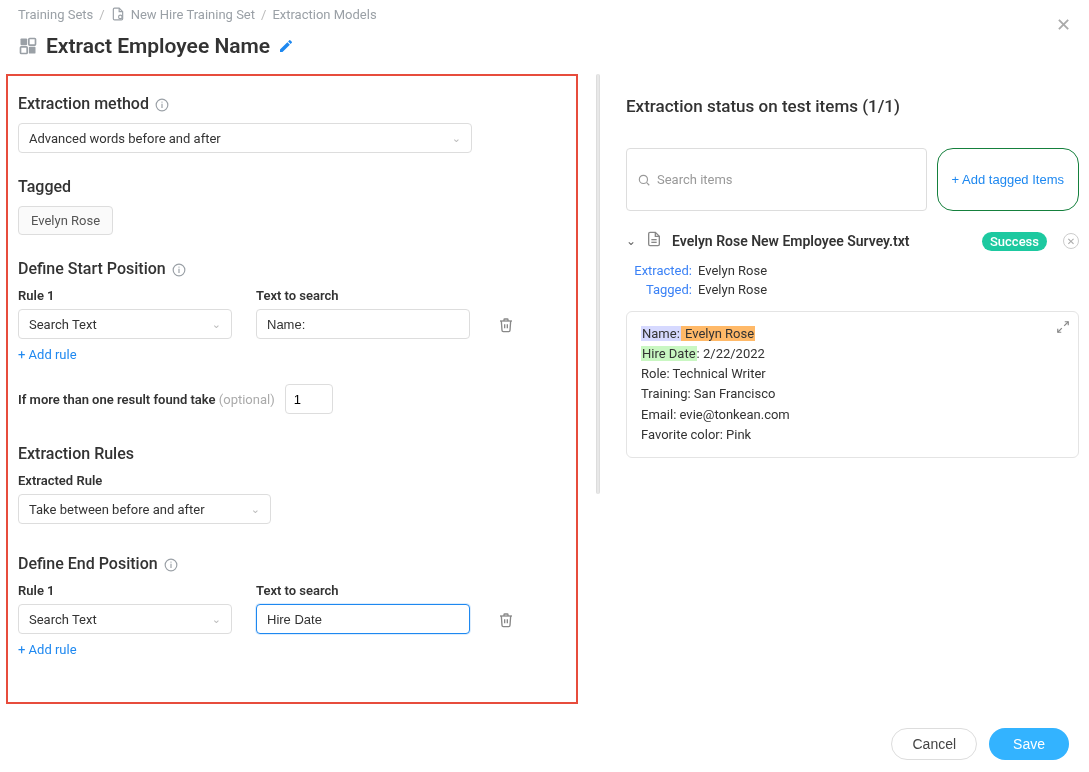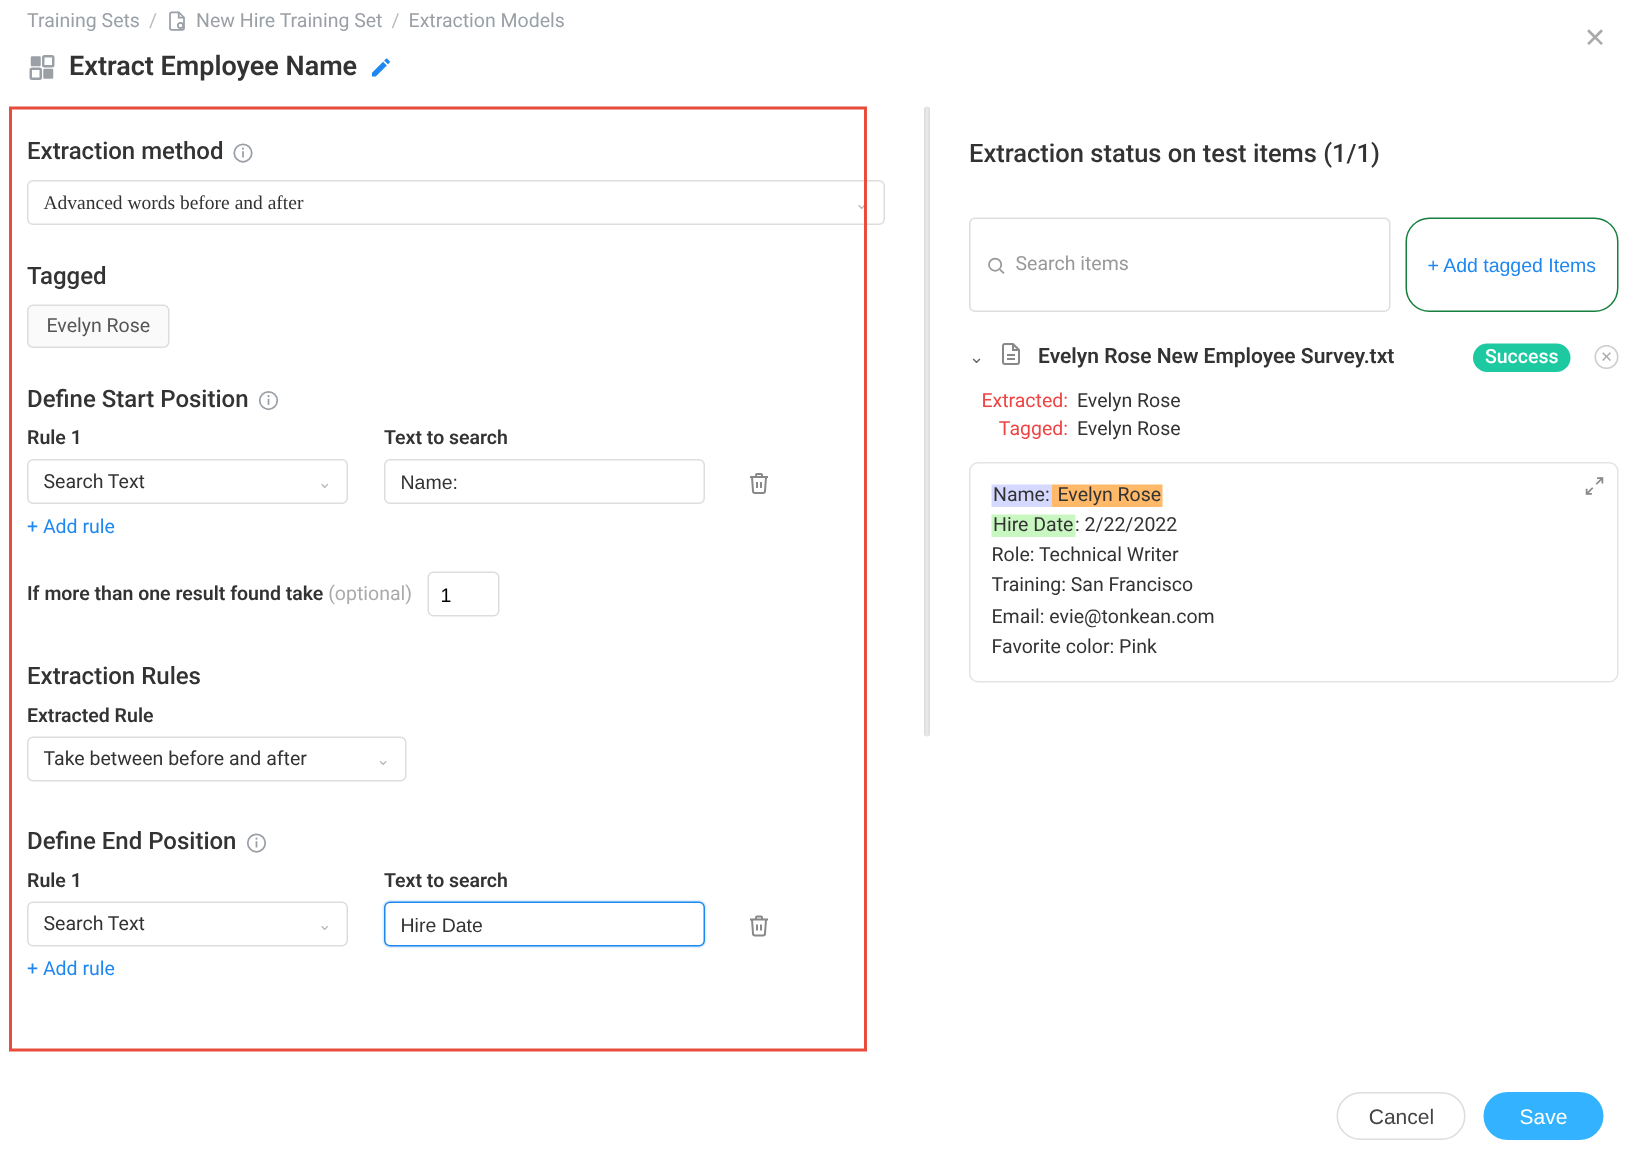--- a/index.html
+++ b/index.html
@@ -40,21 +40,21 @@
     align-items: center;
     gap: 8px;
     padding: 8px 18px 16px 18px;
   }
   .title-icon {
     width: 20px; height: 20px;
     display: inline-flex;
     color: #9aa0a6;
   }
   h1.page-title {
-    font-size: 18px;
+    font-size: 21px;
     font-weight: 600;
     color: #333;
   }
   .pencil-icon { color: #1e88f0; width:16px; height:16px; cursor:pointer;}
   
   .main-split {
     display: flex;
     height: 636px;
   }
   .left-col {
@@ -88,21 +88,21 @@
     border-radius: 4px;
     padding: 6px 10px;
     font-size: 13px;
     color: #333;
     background: #fff;
   }
   .select {
     display:flex; align-items:center; justify-content:space-between;
     cursor:pointer;
   }
-  .select-wide { width: 572px; height:30px;font-family:Liberation Serif, serif; }
+  .select-wide { width: 454px; height:30px; }
   .select-narrow { width: 214px; height:30px; }
   .chevron { color:#bbb; font-size:11px; }
   .tagged-pill {
     display:inline-block;
     border:1px solid #ddd;
     border-radius:4px;
     padding:6px 12px;
     font-size:13px;
     background:#fafafa;
     color:#555;
@@ -180,21 +180,21 @@
     width:16px; height:16px;
     border:1px solid #ccc;
     border-radius:50%;
     display:flex; align-items:center; justify-content:center;
     color:#aaa; font-size:10px;
     cursor:pointer;
     margin-left:6px;
   }
   .meta-rows { margin-left:4px; margin-bottom:14px;}
   .meta-row { display:flex; gap:6px; font-size:13px; margin-bottom:4px;}
-  .meta-label { color:#ef4444; width:62px; text-align:right;}
+  .meta-label { color:#3b82f6; width:62px; text-align:right;}
   .meta-val { color:#333;}
   
   .preview-card {
     border:1px solid #e4e4e4;
     border-radius:6px;
     padding:12px 14px;
     font-size:13px;
     line-height:1.55;
     color:#333;
     position:relative;

